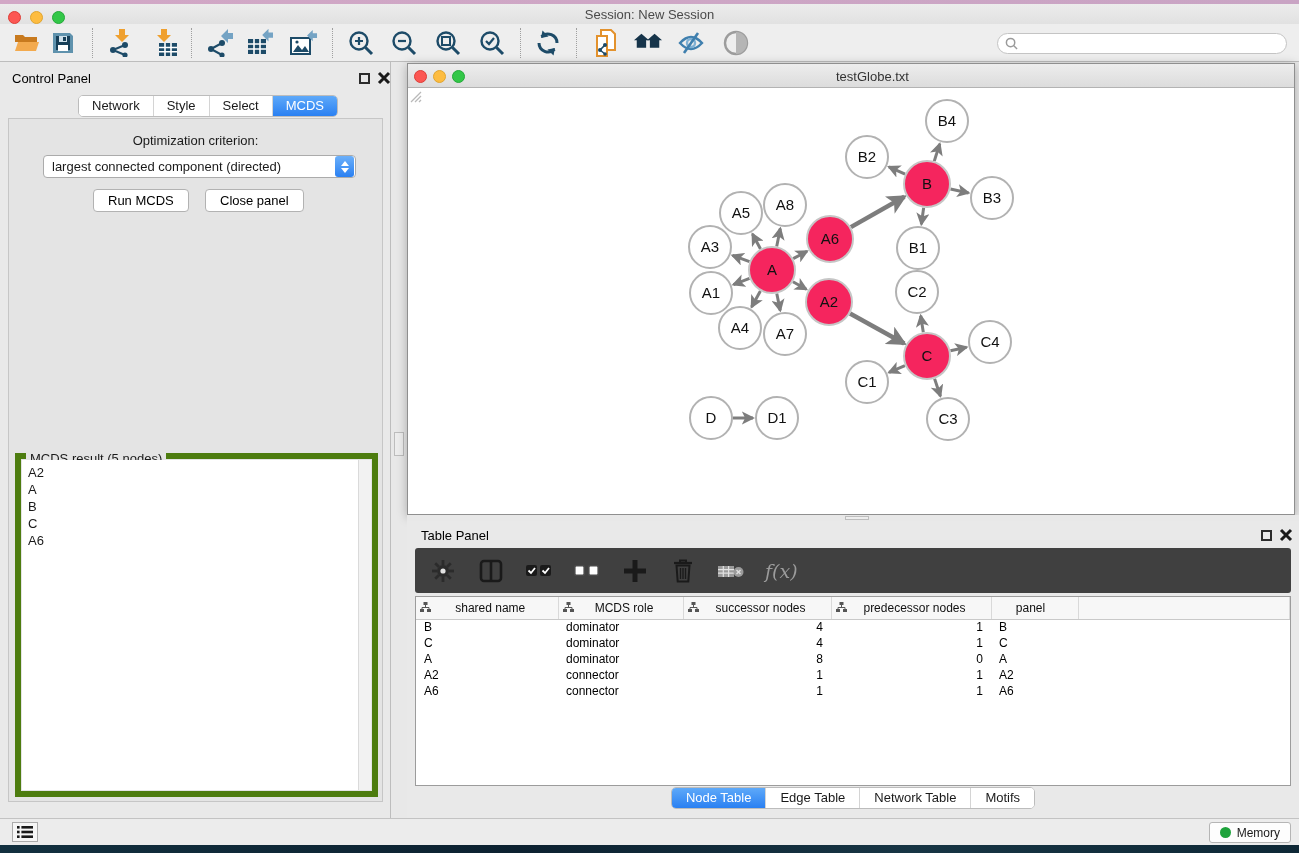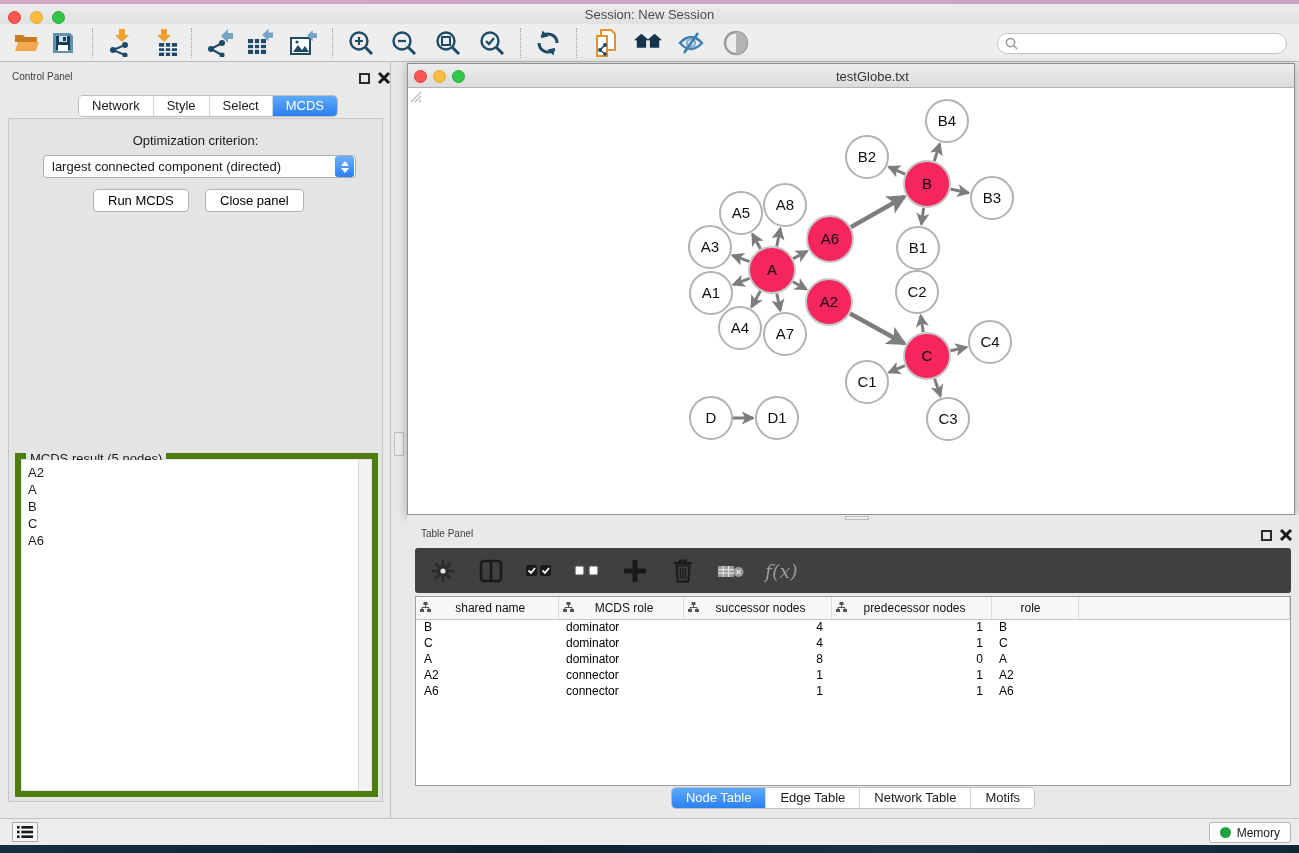--- a/index.html
+++ b/index.html
@@ -26,21 +26,21 @@
   .searchbox { position:absolute; right:12px; top:9px; width:290px; height:21px;
     background:#fff; border:1px solid #c4c4c4; border-radius:11px;
     display:flex; align-items:center; padding-left:7px; }
   .searchbox input { border:none; outline:none; flex:1; font-size:12px; height:16px;
     font-family:"Liberation Sans",sans-serif; background:transparent; }
   
   .workspace { position:absolute; left:0; top:62px; width:1299px; height:756px; background:#e8e8e8; }
   
   .control-panel { position:absolute; left:0; top:0; width:391px; height:756px;
     background:#e9e9e9; border-right:1px solid #bdbdbd; }
-  .panel-title { position:absolute; left:12px; top:9px; font-size:10px; color:#404040; }
+  .panel-title { position:absolute; left:12px; top:9px; font-size:13px; color:#000000; }
   .float-btn { position:absolute; top:11px; width:11px; height:11px; border:2px solid #2c2c2c; background:transparent; }
   .close-x { position:absolute; top:9px; width:14px; height:14px; }
   .close-x svg { display:block; }
   .tabbar { position:absolute; left:78px; top:33px; height:22px; display:flex;
     border:1px solid #bcbcbc; border-radius:5px; background:#fff; overflow:hidden; }
   .tab { padding:0 13px; font-size:13px; line-height:20px; color:#1a1a1a;
     border-right:1px solid #d4d4d4; background:#fff; }
   .tab:last-child { border-right:none; }
   .tab.selected { background:linear-gradient(#5ea9f9,#2a80f2); color:#fff; }
   .cp-content { position:absolute; left:8px; top:56px; width:375px; height:684px;
@@ -583,21 +583,21 @@
                         <rect x="0" y="7" width="4" height="3"></rect>
                         <rect x="7" y="7" width="4" height="3"></rect>
                       </g>
                       <path d="M5.5 3 v2.5 M2 7 V5.5 h7 V7" stroke="#555" stroke-width="1" fill="none"></path>
                     </svg>
                     <span class="hlabel">predecessor nodes</span>
                   </div>
                 </th>
               <th>
                   <div class="hwrap">
-                    <span class="hlabel">role</span>
+                    <span class="hlabel">panel</span>
                   </div>
                 </th>
               <th></th>
             </tr>
           </thead>
           <tbody>
             <tr>
                 <td>B</td>
                 <td>dominator</td>
                 <td class="num">4</td>

